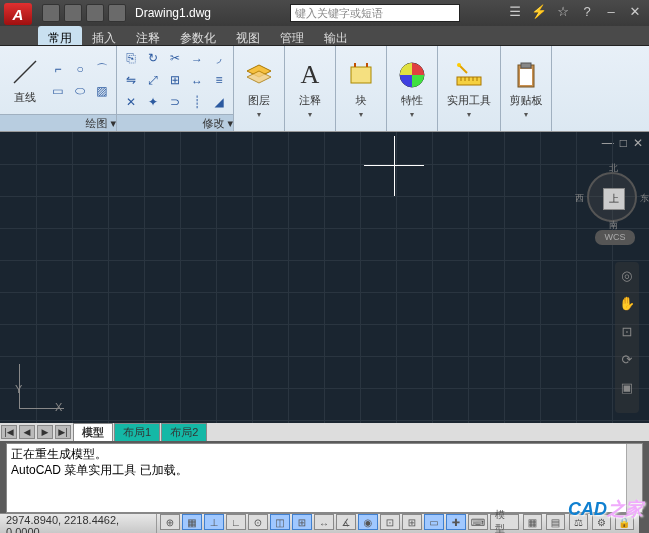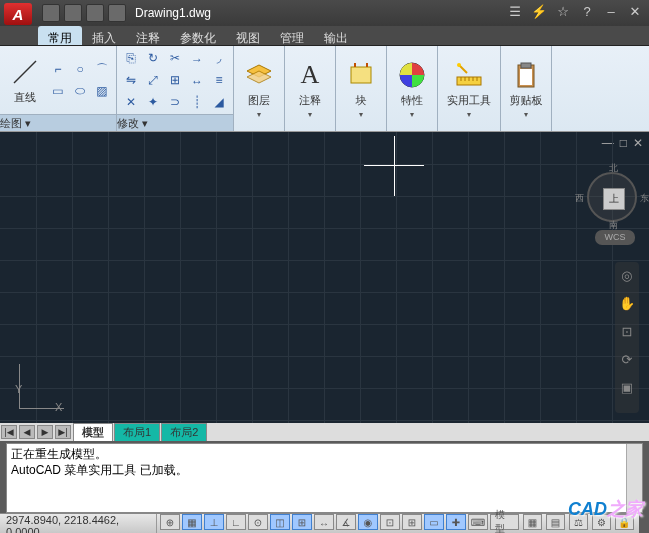--- a/index.html
+++ b/index.html
@@ -17,21 +17,21 @@
 
 
 .ribbon-tabs { height: 20px; background: #4a4a4a; display: flex; padding-left: 38px; border-bottom: 1px solid #222; }
 .rtab { padding: 4px 10px; color: #ddd; font-size: 12px; cursor: pointer; }
 .rtab.active { background: #c9e0f0; color: #000; border-radius: 3px 3px 0 0; }
 
 
 .ribbon { height: 86px; background: linear-gradient(#e8f0f8,#dce8f2); display: flex; border-bottom: 1px solid #999; }
 .panel { border-right: 1px solid #a0b0c0; display: flex; flex-direction: column; }
 .panel-body { flex: 1; display: flex; align-items: center; padding: 2px 4px; gap: 2px; }
-.panel-label { height: 17px; background: #b8cde0; text-align: left; font-size: 11px; color: #333; line-height: 17px; border-top: 1px solid #a0b0c0; }
+.panel-label { height: 17px; background: #b8cde0; text-align: right; font-size: 11px; color: #333; line-height: 17px; border-top: 1px solid #a0b0c0; }
 .big-btn { width: 42px; display: flex; flex-direction: column; align-items: center; gap: 2px; cursor: pointer; padding: 2px; color: #333; }
 .big-icon { width: 32px; height: 32px; display: flex; align-items: center; justify-content: center; }
 .big-lbl { font-size: 11px; color: #333; }
 .drop-arr { font-size: 8px; color: #555; }
 .btn-grid { display: grid; grid-template-columns: repeat(3, 20px); grid-auto-rows: 20px; gap: 2px; }
 .btn-grid.wide { grid-template-columns: repeat(5, 20px); }
 .sml-btn { width: 20px; height: 20px; border: 1px solid transparent; cursor: pointer; display: flex; align-items: center; justify-content: center; font-size: 12px; color: #2c5aa0; }
 
 
 .workspace { position: absolute; top: 132px; left: 0; right: 0; bottom: 110px; background: #1a2530; }
@@ -79,20 +79,21 @@
 
 <div class="titlebar">
   <div class="app-icon">A</div>
   <div class="qat">
     <div class="qat-btn"></div>
     <div class="qat-btn"></div>
     <div class="qat-btn"></div>
     <div class="qat-btn"></div>
   </div>
   <div class="doc-title">Drawing1.dwg</div>
+  <div class="search-box">键入关键字或短语</div>
   <div class="title-btns">
     <div class="title-btn">☰</div>
     <div class="title-btn">⚡</div>
     <div class="title-btn">☆</div>
     <div class="title-btn">?</div>
     <div class="title-btn">–</div>
     <div class="title-btn">✕</div>
   </div>
 </div>
 

